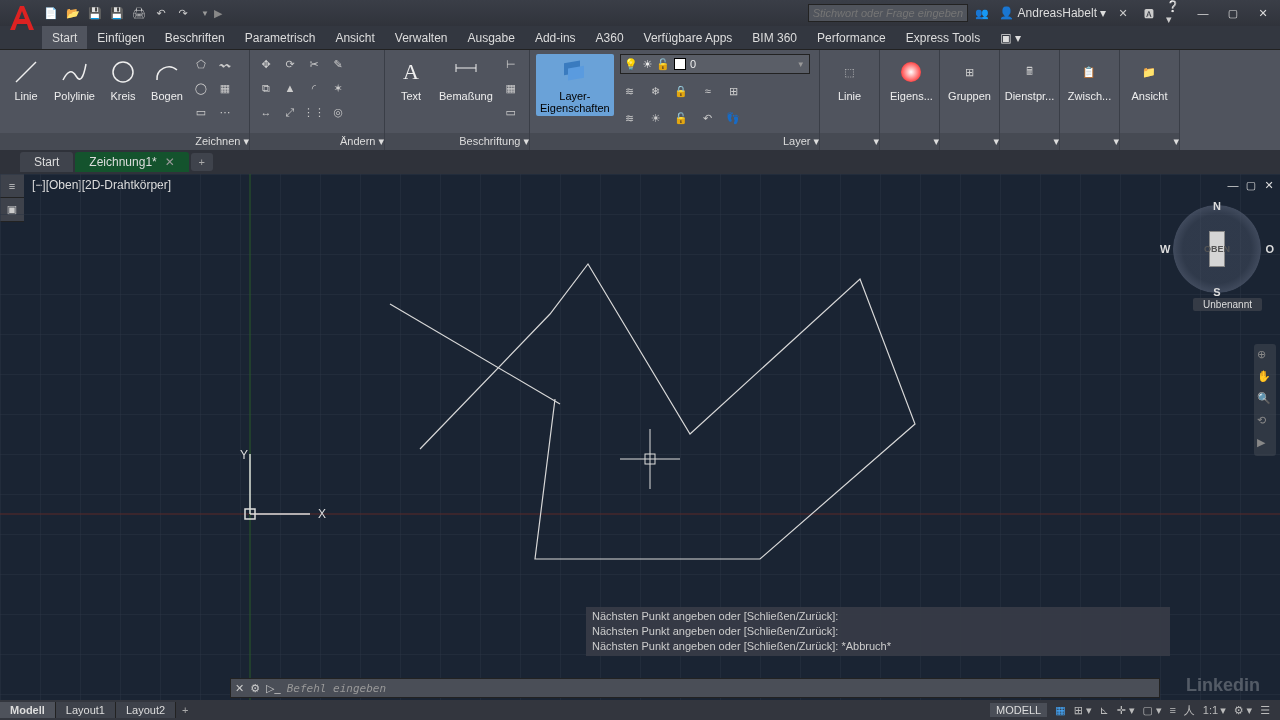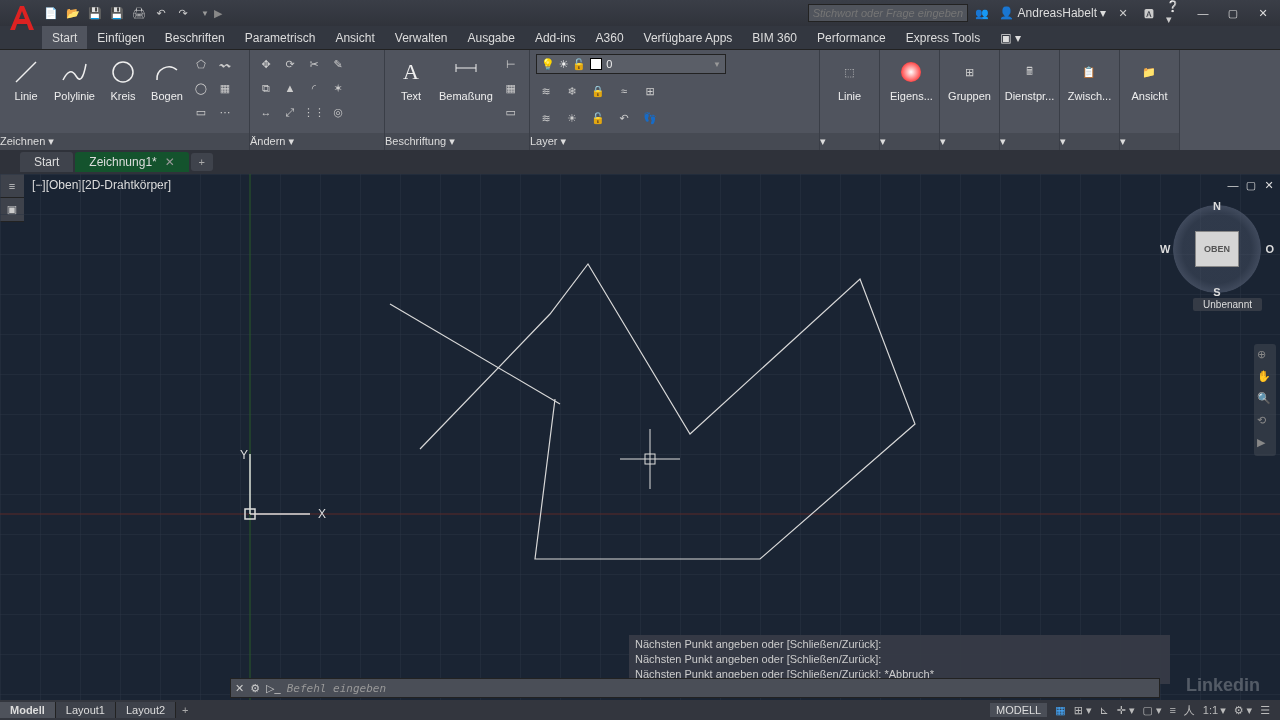--- a/index.html
+++ b/index.html
@@ -14,21 +14,21 @@
 .search-box { background:#50545c; border:1px solid #222; width:160px; height:18px; color:#999; font-style:italic; font-size:11px; padding:0 4px; margin-left:auto;}
 .right-icons { display:flex; gap:8px; align-items:center; padding:0 6px;}
 .user { color:#ddd; font-size:12px; display:flex; align-items:center; gap:3px;}
 .win-btn { width:22px; height:16px; display:flex; align-items:center; justify-content:center; color:#ddd;}
 .menubar { height: 24px; background:#333740; display:flex; align-items:stretch; padding-left:42px; border-bottom:1px solid #222;}
 .menu-tab { padding:4px 10px; color:#ddd; font-size:12px; display:flex; align-items:center;}
 .menu-tab.active { background:#50545e; }
 .ribbon { height:100px; background:#50545e; display:flex;}
 .panel { border-right:1px solid #3a3e47; padding:4px 6px 0 6px; display:flex; flex-direction:column; }
 .panel-body { flex:1; display:flex; gap:4px; align-items:flex-start;}
-.panel-title { font-size:11px; color:#ddd; text-align:left; padding:2px 0; background:#464a53; margin:0 -6px; }
+.panel-title { font-size:11px; color:#ddd; text-align:right; padding:2px 0; background:#464a53; margin:0 -6px; }
 .big-btn { display:flex; flex-direction:column; align-items:center; gap:2px; padding:2px 4px;}
 .big-btn-icon { width:32px; height:32px; display:flex; align-items:center; justify-content:center;}
 .big-btn-label { font-size:11px; color:#eee; text-align:center; line-height:12px;}
 .small-grid { display:grid; grid-template-columns:repeat(4,20px); grid-auto-rows:20px; gap:4px;}
 .small-grid.c2 { grid-template-columns:repeat(2,20px);}
 .small-icon { width:20px; height:20px; display:flex; align-items:center; justify-content:center;}
 .layer-combo { background:#5a5e67; border:1px solid #222; height:20px; width:190px; display:flex; align-items:center; gap:4px; padding:0 4px; color:#eee; font-size:11px;}
 .panel-layer .row2 { display:flex; gap:6px; margin-top:4px;}
 .panel.highlight .panel-body > .big-btn.layerprops { background:#6aa2d8; border-radius:2px; padding:2px 4px;}
 .panel.highlight .panel-body > .big-btn.layerprops .big-btn-label { color:#000;}
@@ -39,27 +39,27 @@
 .add-tab { width:22px; height:18px; background:#3f434c; display:flex; align-items:center; justify-content:center; border-radius:3px; color:#aaa;}
 .canvas-area { position:relative; height:526px; background:#1a2433; }
 .side-palette { position:absolute; left:0; top:0; width:24px; height:48px; display:flex; flex-direction:column;}
 .side-btn { width:24px; height:24px; background:#3e424b; border-bottom:1px solid #222; display:flex; align-items:center; justify-content:center;}
 .viewport-label { position:absolute; left:32px; top:4px; color:#ddd; font-size:12px;}
 .vp-controls { position:absolute; right:4px; top:4px; display:flex; gap:4px;}
 .vp-ctrl { width:14px; height:14px; color:#ddd; display:flex; align-items:center; justify-content:center;}
 svg.drawing { position:absolute; left:0; top:0;}
 .viewcube-wrap { position:absolute; right:18px; top:30px; width:90px; height:90px; display:flex; align-items:center; justify-content:center;}
 .viewcube-ring { width:88px; height:88px; border-radius:50%; background:radial-gradient(circle,rgba(80,90,110,0.4) 55%,rgba(80,90,110,0.7) 70%,rgba(0,0,0,0) 72%); position:absolute;}
-.viewcube-face { width:44px; height:36px; background:#d5d5d5; display:flex; align-items:center; justify-content:center; color:#555; font-size:9px; font-weight:bold; position:relative; z-index:2; border:1px solid #888;}
+.viewcube-face { width:16px; height:36px; background:#d5d5d5; display:flex; align-items:center; justify-content:center; color:#555; font-size:9px; font-weight:bold; position:relative; z-index:2; border:1px solid #888;}
 .vc-letter { position:absolute; color:#ddd; font-size:11px; font-weight:bold;}
 .vc-n{top:-4px; left:50%; transform:translateX(-50%);} .vc-s{bottom:-4px; left:50%; transform:translateX(-50%);} .vc-w{left:-12px; top:50%; transform:translateY(-50%);} .vc-o{right:-12px; top:50%; transform:translateY(-50%);}
 .vc-label { position:absolute; right:18px; top:124px; background:rgba(60,65,75,0.8); color:#ddd; font-size:10px; padding:1px 10px; border-radius:2px;}
 .navbar-side { position:absolute; right:4px; top:170px; width:22px; background:rgba(70,75,85,0.5); border-radius:3px; padding:4px 0; display:flex; flex-direction:column; gap:6px; align-items:center;}
 .nav-icon { width:16px; height:16px; color:#888;}
-.cmd-history { position:absolute; right:110px; bottom:16px; width:541px; background:rgba(55,60,70,0.92); font-family:Consolas,monospace; font-size:11px; color:#ccc; padding:2px 6px; line-height:15px;}
+.cmd-history { position:absolute; right:110px; bottom:44px; width:584px; background:rgba(55,60,70,0.92); font-family:Consolas,monospace; font-size:11px; color:#ccc; padding:2px 6px; line-height:15px;}
 .cmd-line { position:absolute; left:230px; bottom:2px; right:120px; height:20px; background:#4a4e57; display:flex; align-items:center; gap:6px; padding:0 4px; border:1px solid #222;}
 .cmd-close { color:#ccc;}
 .cmd-prompt { color:#999; font-style:italic; font-family:Consolas,monospace;}
 .ws-label { position:absolute; right:20px; bottom:4px; color:rgba(255,255,255,0.25); font-size:18px; font-weight:bold; letter-spacing:0px;}
 .statusbar { height:20px; background:#33363e; display:flex; align-items:center;}
 .layout-tabs { display:flex;}
 .layout-tab { padding:2px 10px; font-size:11px; color:#ddd; background:#3e424b; border-right:1px solid #222;}
 .layout-tab.active { background:#4e525b; font-weight:bold;}
 .layout-add { width:18px; display:flex; align-items:center; justify-content:center; color:#aaa;}
 .status-right { margin-left:auto; display:flex; align-items:center; gap:8px; padding-right:10px;}
@@ -205,20 +205,30 @@
         <span class="small-icon">⊢</span>
         <span class="small-icon">▦</span>
         <span class="small-icon">▭</span>
       </div>
     </div>
     <div class="panel-title">Beschriftung ▾</div>
   </div>
 
   <div class="panel highlight panel-layer" style="width:290px;">
     <div class="panel-body" style="flex-direction:row; gap:6px;">
+      <div class="big-btn layerprops">
+        <div class="big-btn-icon">
+            <svg width="30" height="28">
+              <rect x="4" y="6" width="16" height="12" fill="#3a7bbf" transform="skewY(-10)"></rect>
+              <rect x="8" y="12" width="16" height="12" fill="#5a9bdf" transform="skewY(-10)"></rect>
+            </svg>
+          </div>
+        <div class="big-btn-label" style="white-space:pre-line">Layer-
+Eigenschaften</div>
+      </div>
       <div style="display:flex;flex-direction:column;gap:3px;">
         <div class="layer-combo">
           <span>💡</span>
           <span>☀</span>
           <span>🔓</span>
           <span style="width:12px;height:12px;background:#fff;border:1px solid #000"></span>
           <span>0</span>
           <span style="margin-left:auto" class="drop">▼</span>
         </div>
         <div class="row2">

